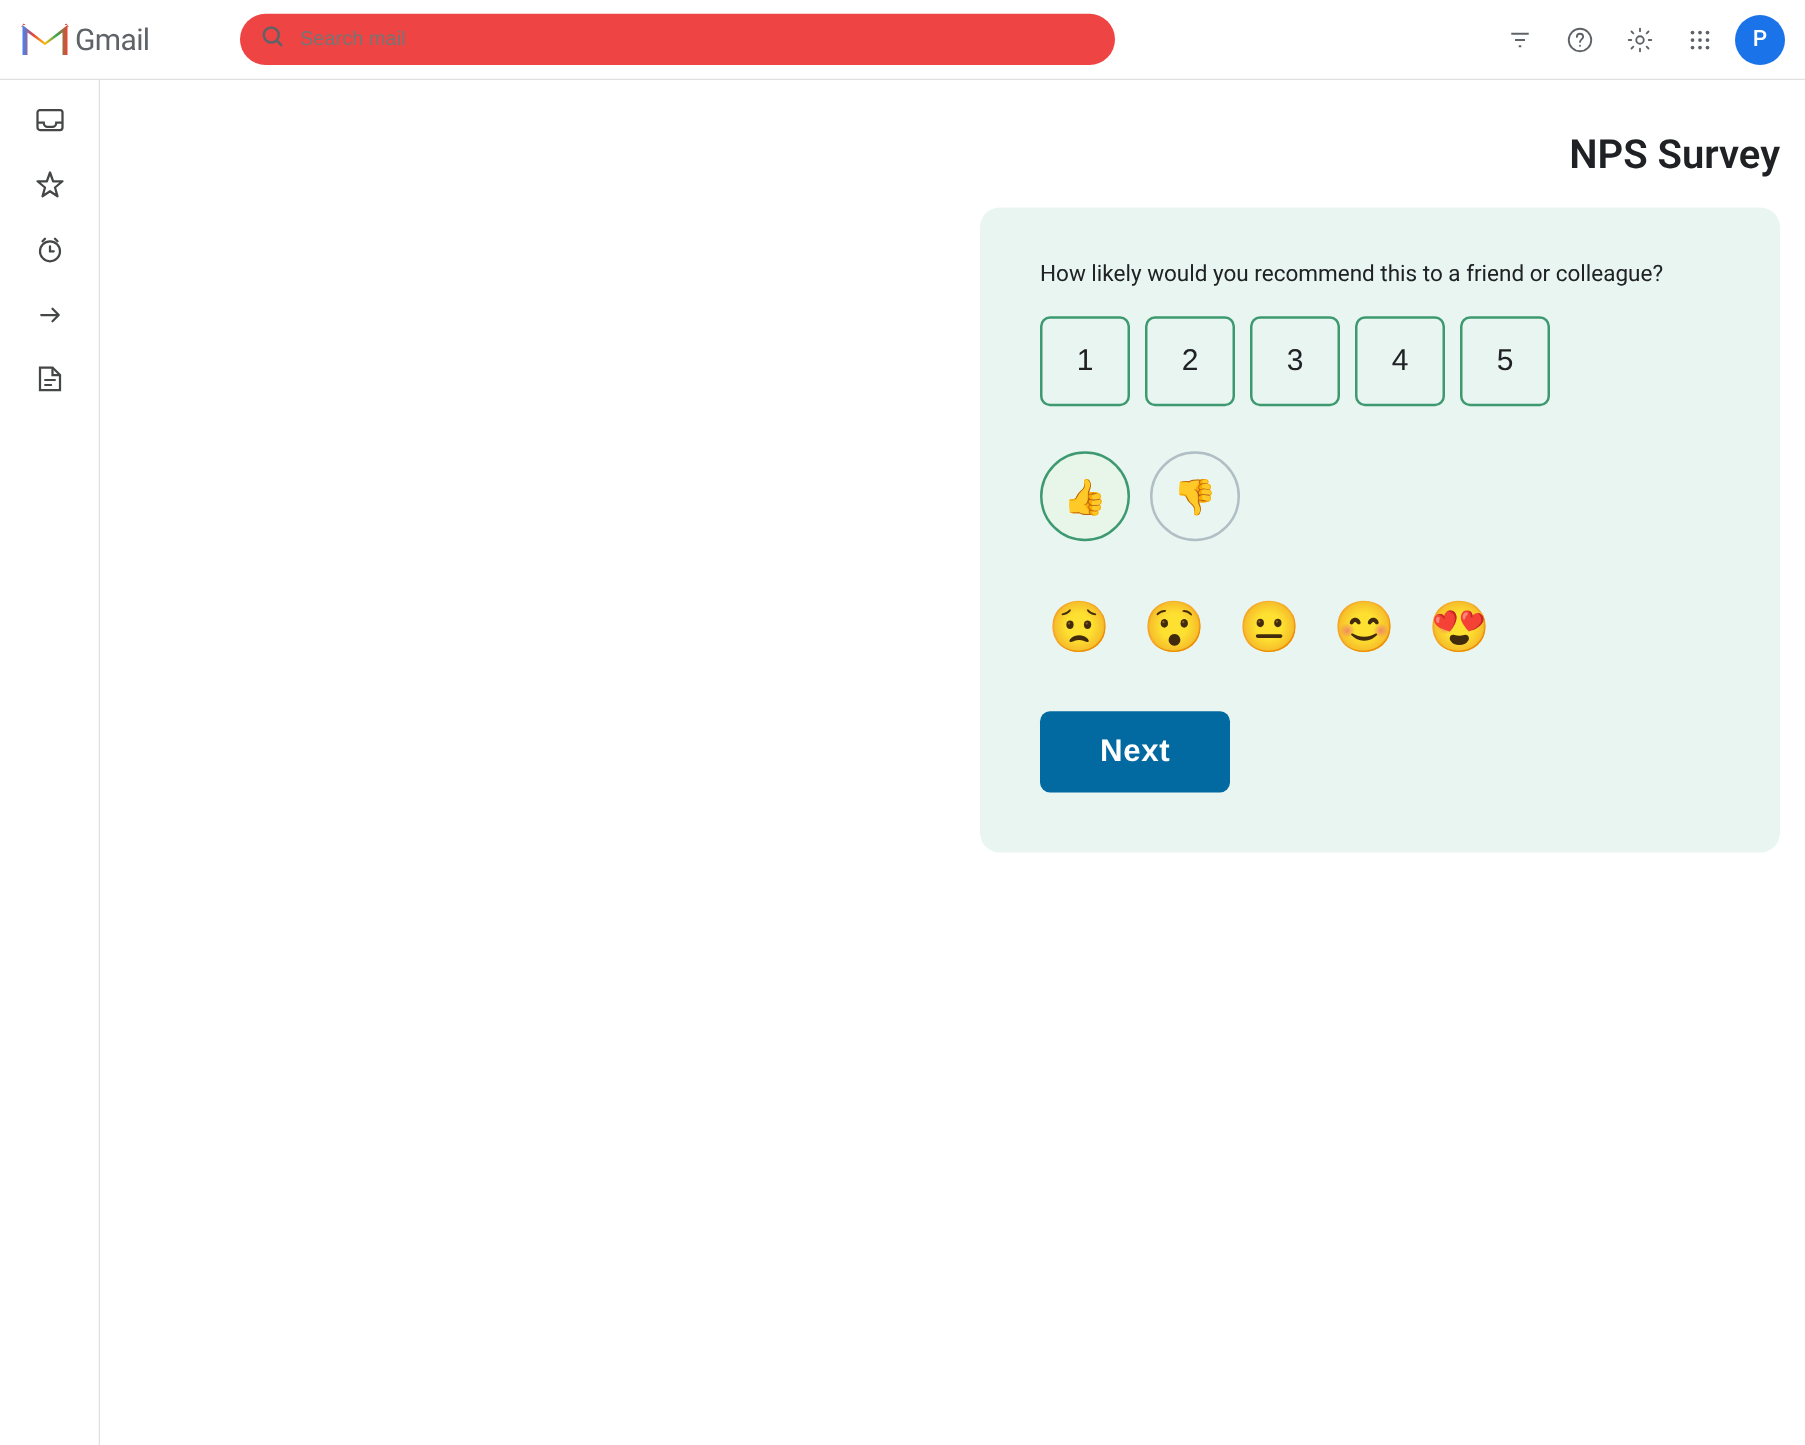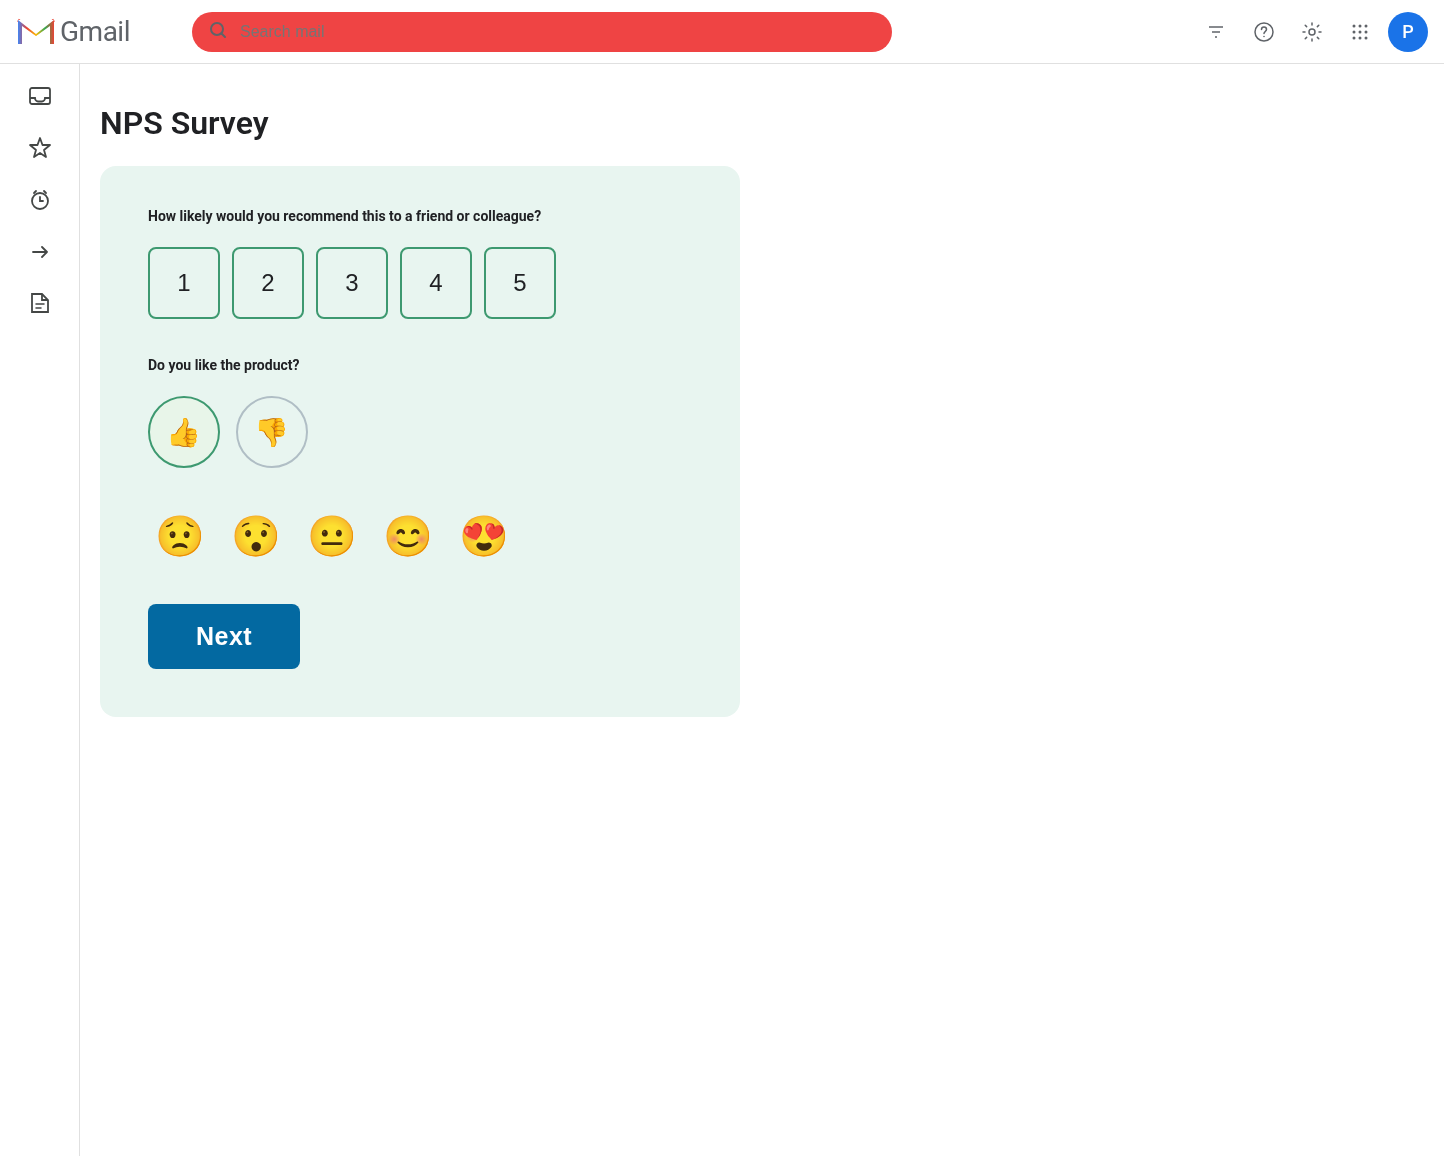--- a/index.html
+++ b/index.html
@@ -18,21 +18,21 @@
       display: flex;
       align-items: center;
       gap: 4px;
       min-width: 160px;
     }
     .gmail-logo {
       width: 40px;
       height: 40px;
     }
     .gmail-text {
-      font-size: 28px;
+      font-size: 24px;
       color: #5f6368;
       font-weight: 400;
       letter-spacing: -0.5px;
     }
     .search-bar {
       flex: 1;
       display: flex;
       align-items: center;
       background: #ef4444;
       border-radius: 24px;
@@ -111,21 +111,21 @@
       font-size: 22px;
       color: #444746;
       cursor: pointer;
     }
 
     
     .content {
       flex: 1;
       display: flex;
       flex-direction: column;
-      align-items: flex-start;
+      align-items: flex-end;
       padding: 40px 20px;
       overflow-y: auto;
     }
 
     .page-title {
       font-size: 32px;
       font-weight: 600;
       color: #202124;
       margin-bottom: 24px;
       text-align: center;
@@ -134,22 +134,22 @@
     
     .survey-card {
       background: #e8f5f0;
       border-radius: 16px;
       padding: 40px 48px 48px;
       max-width: 640px;
       width: 100%;
     }
 
     .question-label {
-      font-size: 14px;
-      font-weight: 700;
+      font-size: 18px;
+      font-weight: 400;
       color: #202124;
       margin-bottom: 20px;
       line-height: 1.5;
     }
 
     
     .rating-row {
       display: flex;
       gap: 12px;
       margin-bottom: 36px;
@@ -344,21 +344,20 @@
       <div class="question-label">How likely would you recommend this to a friend or colleague?</div>
       <div class="rating-row">
         <button class="rating-btn">1</button>
         <button class="rating-btn">2</button>
         <button class="rating-btn">3</button>
         <button class="rating-btn">4</button>
         <button class="rating-btn">5</button>
       </div>
 
       
-      <div class="question-label">Do you like the product?</div>
       <div class="thumbs-row">
         <button class="thumb-btn selected">
           <span>👍</span>
         </button>
         <button class="thumb-btn unselected">
           <span>👎</span>
         </button>
       </div>
 
       

